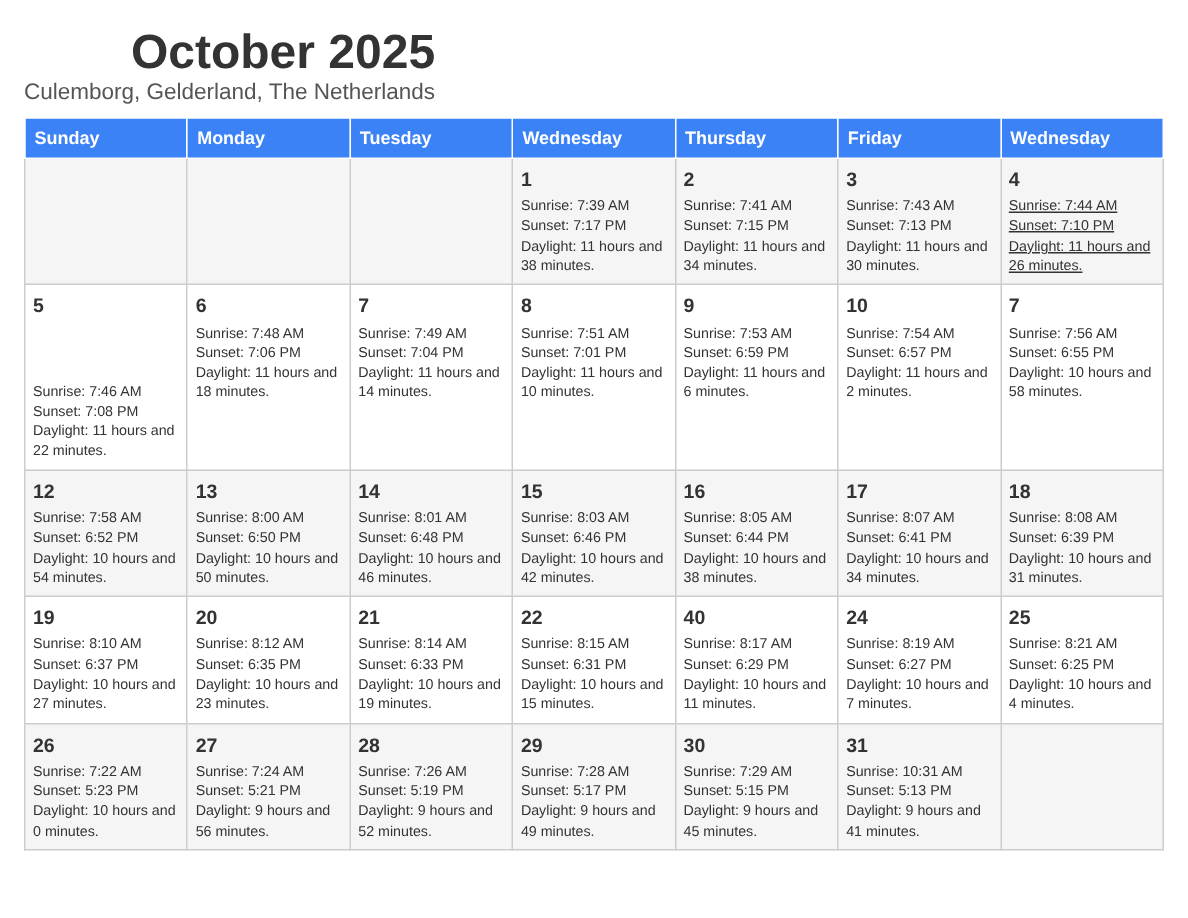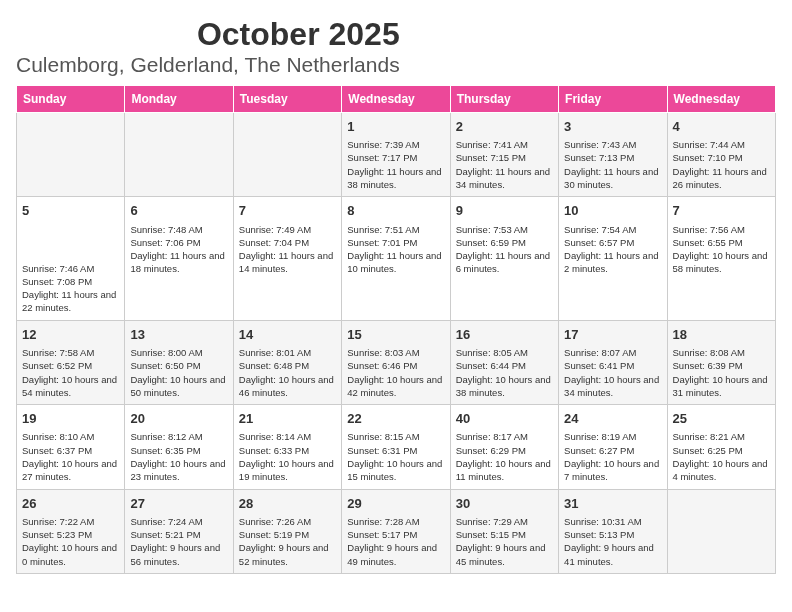--- a/index.html
+++ b/index.html
@@ -36,30 +36,30 @@
     }
     .title-block {
       text-align: right;
     }
     .month-title {
       font-size: 32px;
       font-weight: bold;
       color: #333;
     }
     .subtitle {
-      font-size: 21px;
+      font-size: 15px;
       color: #555;
     }
     table {
       width: 100%;
       border-collapse: collapse;
       font-size: 10.5px;
     }
     thead tr th {
-      background-color: #ec4899;
+      background-color: #3b82f6;
       color: #fff;
       text-align: left;
       padding: 6px 6px;
       font-size: 12px;
       font-weight: bold;
       border: 1px solid #fff;
     }
     tbody tr td {
       vertical-align: top;
       padding: 5px 5px;
@@ -133,21 +133,21 @@
 Daylight: 11 hours and 34 minutes.</div>
         </td>
         <td>
           <span class="day-num">3</span>
           <div class="day-info" style="white-space: pre-line;">Sunrise: 7:43 AM
 Sunset: 7:13 PM
 Daylight: 11 hours and 30 minutes.</div>
         </td>
         <td>
           <span class="day-num">4</span>
-          <div class="day-info" style="white-space: pre-line;">Sunrise: 7:44 AM
+          <div class="day-info" style="white-space: pre-line; text-decoration: underline;">Sunrise: 7:44 AM
 Sunset: 7:10 PM
 Daylight: 11 hours and 26 minutes.</div>
         </td>
       </tr>
       <tr>
         <td>
           <span class="day-num">5</span>
           <div class="day-info" style="white-space: pre-line; margin-top: 41px;">Sunrise: 7:46 AM
 Sunset: 7:08 PM
 Daylight: 11 hours and 22 minutes.</div>

